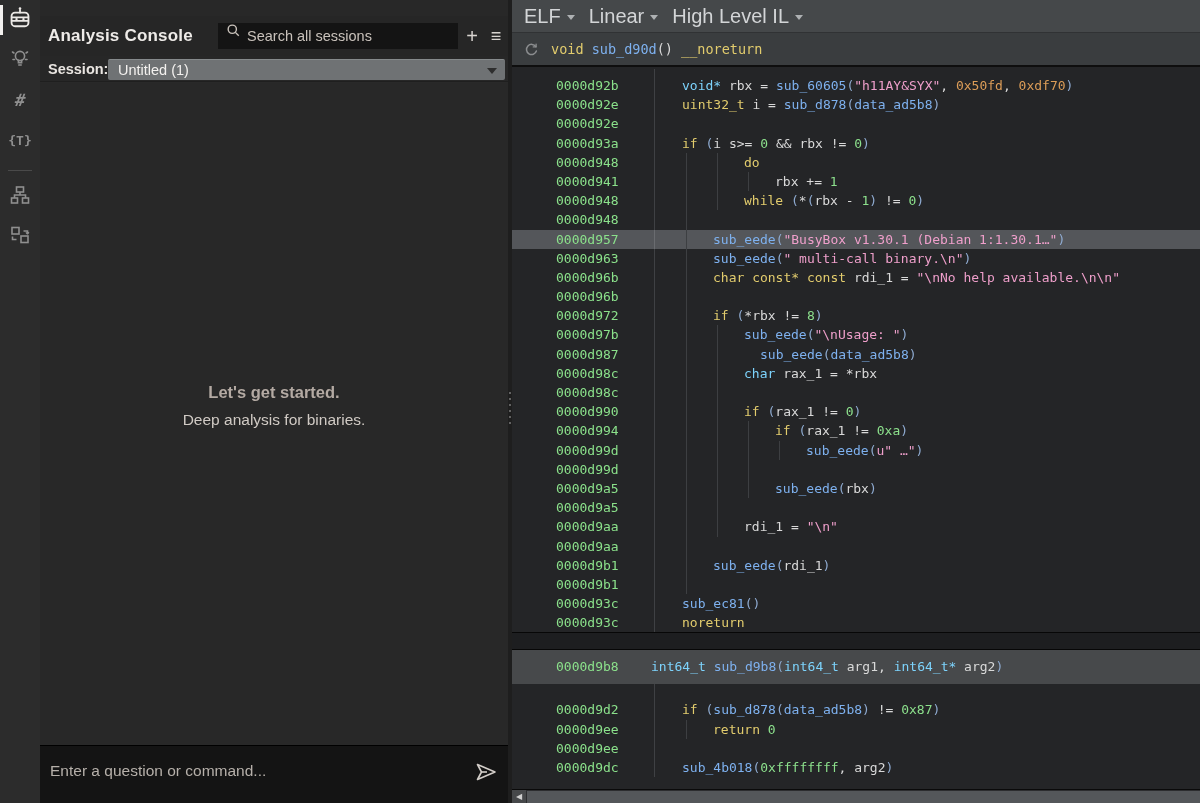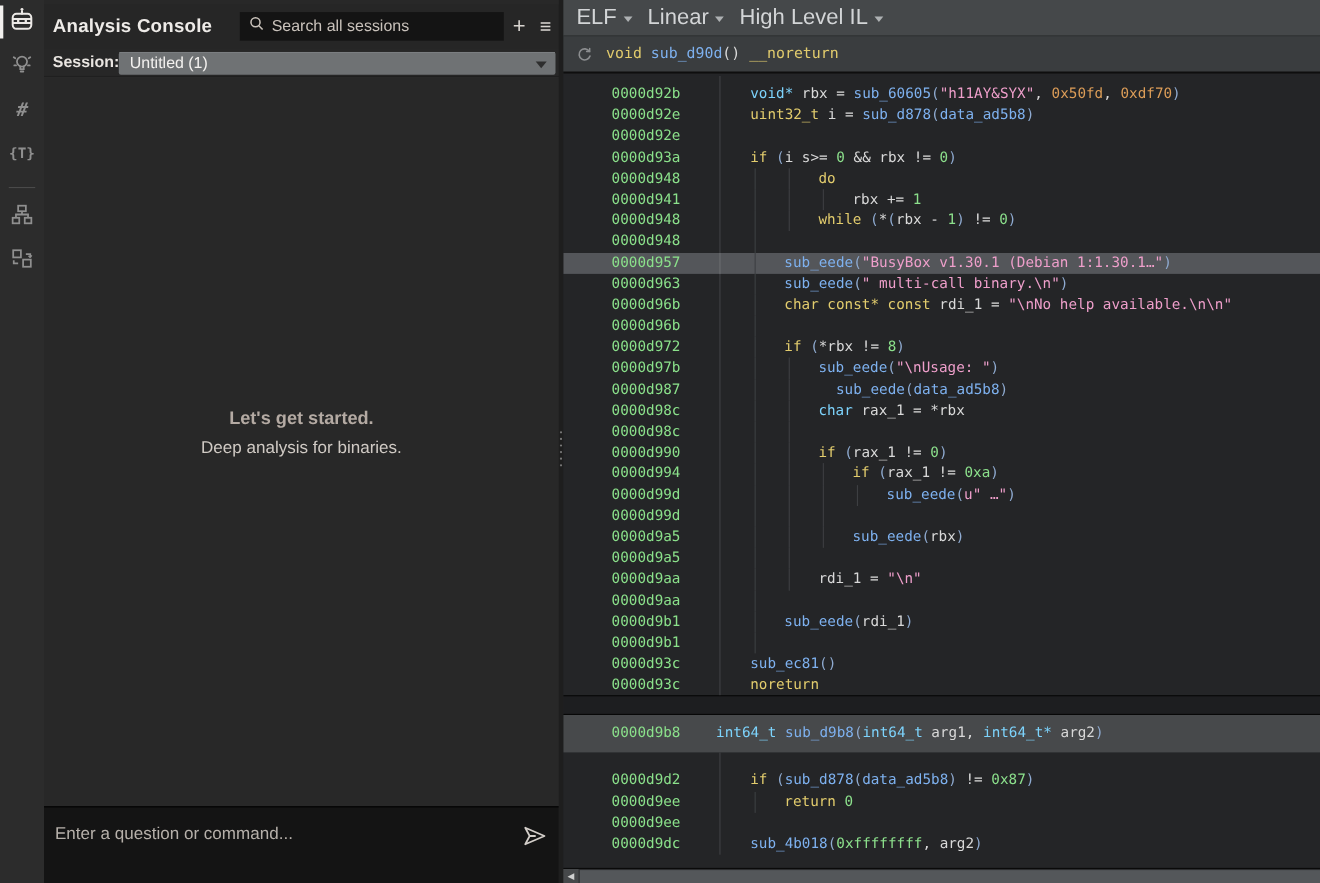--- a/index.html
+++ b/index.html
@@ -9,24 +9,24 @@
     font-family:"Liberation Sans", sans-serif; background:#282828;
   }
   
   .rail { position:absolute; left:0; top:0; width:40px; height:803px; background:#2c2c2c; z-index:5; }
   .rail-item { position:relative; width:40px; height:40px; display:flex; align-items:center; justify-content:center; color:#8f8f8f; }
   .rail-item.active { color:#ece9e6; }
   .rail-item.active::before { content:""; position:absolute; left:0; top:5px; bottom:5px; width:3px; background:#f2f0ee; }
   .rail-glyph { font-size:17px; font-weight:700; font-family:"DejaVu Sans Mono", monospace; }
   .rail-div { width:24px; height:1px; background:#4a4a4a; margin:10px auto 6px auto; }
   
-  .console { position:absolute; left:40px; top:4px; width:468px; height:710px; background:#292929; }
+  .console { position:absolute; left:40px; top:16px; width:468px; height:710px; background:#292929; }
   .titlebar { position:absolute; left:0; top:0; right:0; height:40px; background:#262626; display:flex; align-items:center; }
   .app-title { font-size:17px; font-weight:700; color:#eeebe8; margin-left:8px; letter-spacing:.2px; }
-  .searchbox { position:absolute; left:178px; top:7px; width:240px; height:26px; background:#141414; border-radius:0; display:flex; align-items:center; }
+  .searchbox { position:absolute; left:178px; top:7px; width:240px; height:26px; background:#141414; border-radius:0; display:flex; }
   .searchbox svg { margin-left:8px; }
   .searchbox input { background:transparent; border:none; outline:none; color:#e7e2dc; font-size:14.5px; margin-left:6px; width:180px; font-family:"Liberation Sans", sans-serif; }
   .searchbox input::placeholder { color:#c9c2bb; opacity:1; }
   .tb-btn { position:absolute; top:8px; width:24px; height:24px; color:#d8d4d0; display:flex; align-items:center; justify-content:center; font-size:20px; }
   .btn-plus { left:420px; }
   .btn-menu { left:444px; font-size:18px; letter-spacing:0; }
   .sessionbar { position:absolute; left:0; top:40px; right:0; height:26px; background:#272727; display:flex; align-items:center; border-bottom:1px solid #1f1f1f; }
   .session-label { color:#e9e5e1; font-size:14.5px; font-weight:700; margin-left:8px; }
   .session-dd { position:absolute; left:68px; right:3px; top:3px; height:21px; background:#6f7274; border-top:1px solid #868a8c; border-radius:2px; display:flex; align-items:center; }
   .session-dd .val { color:#f3f1ef; font-size:14.5px; margin-left:10px; }

